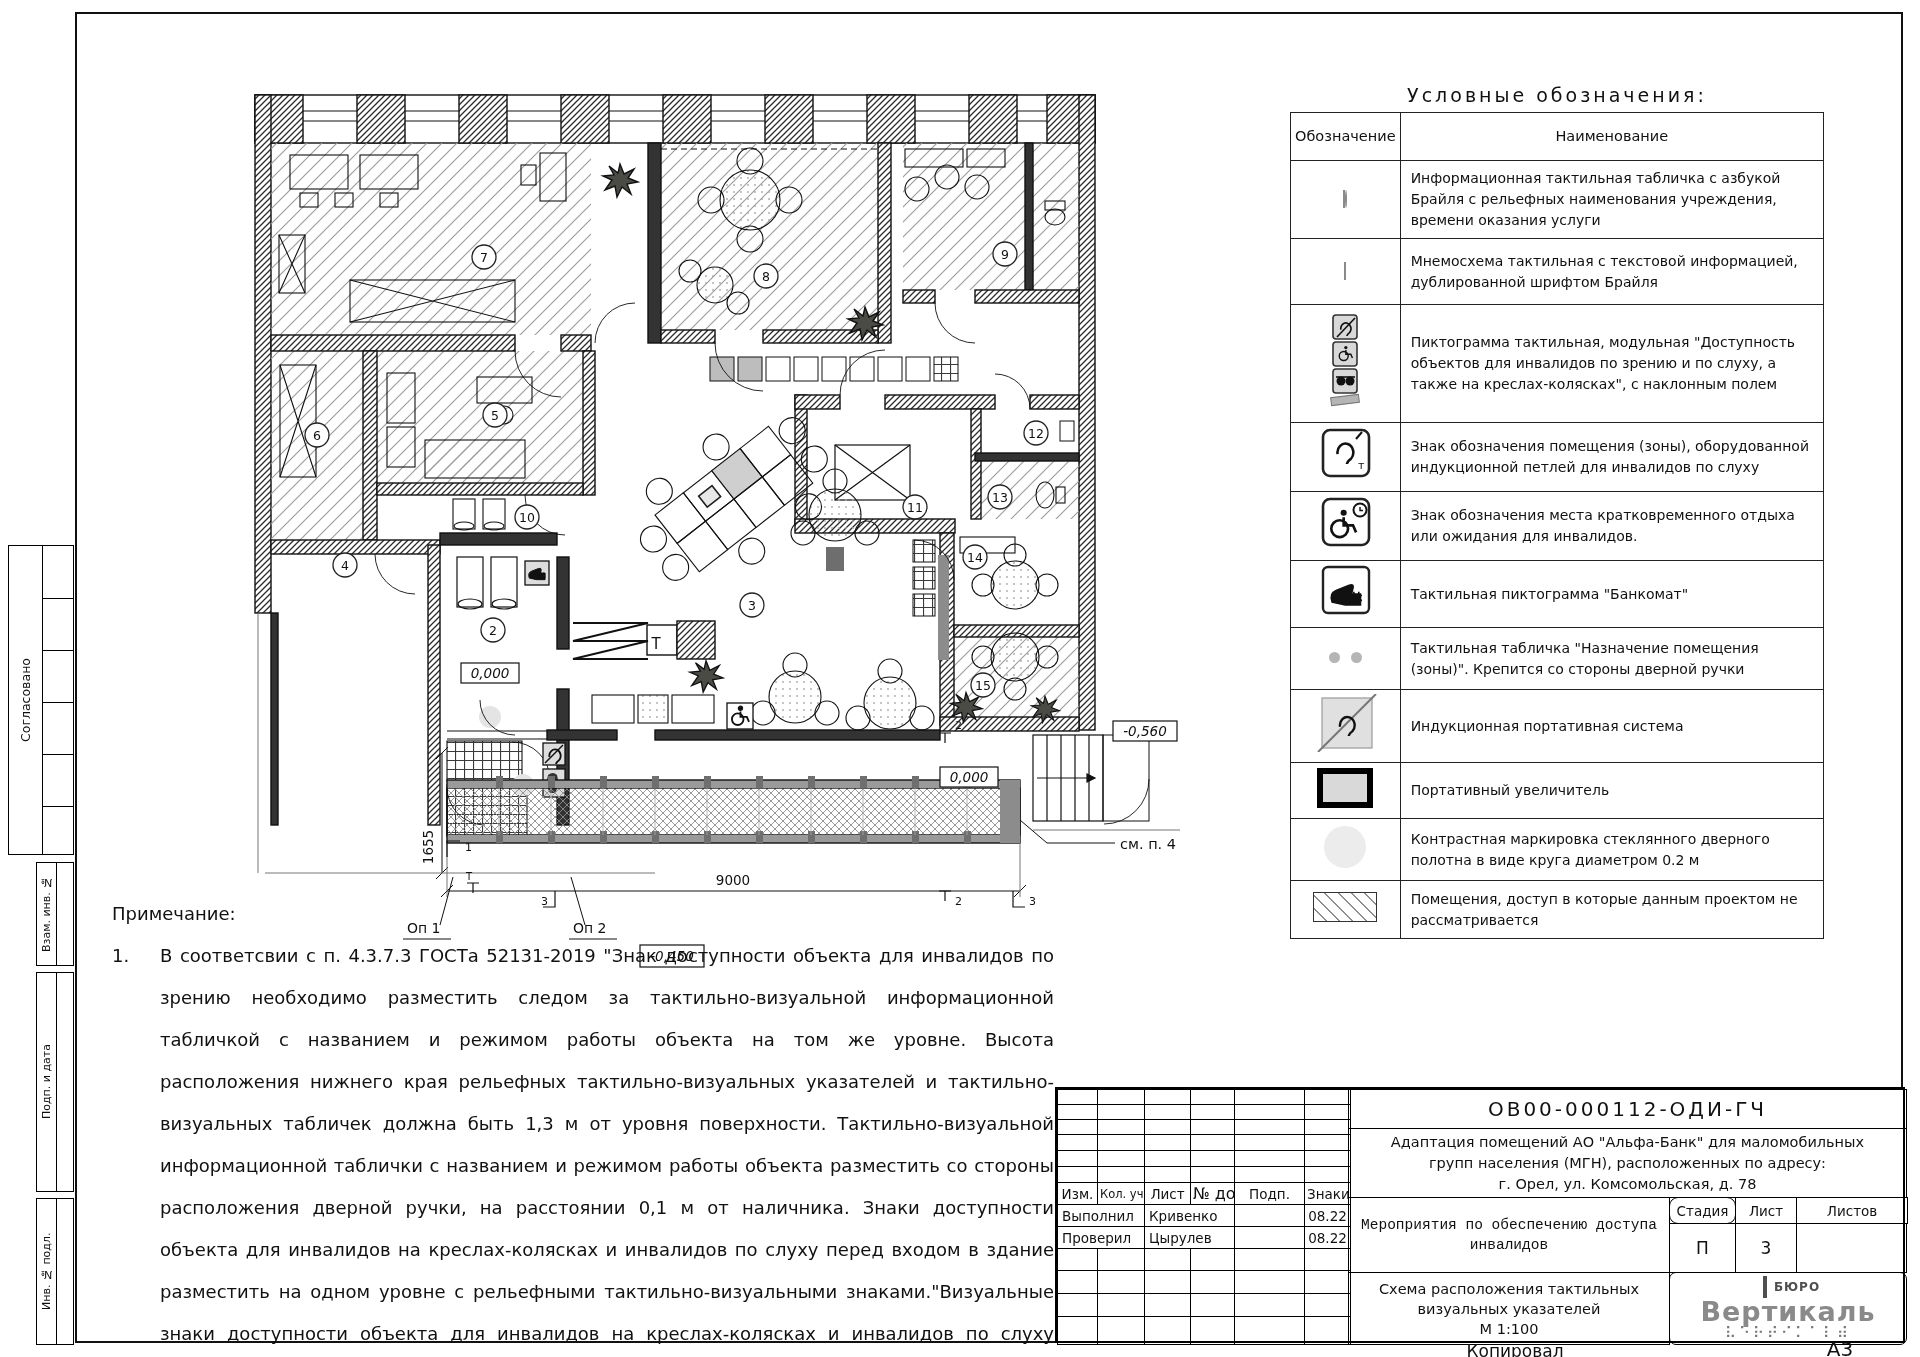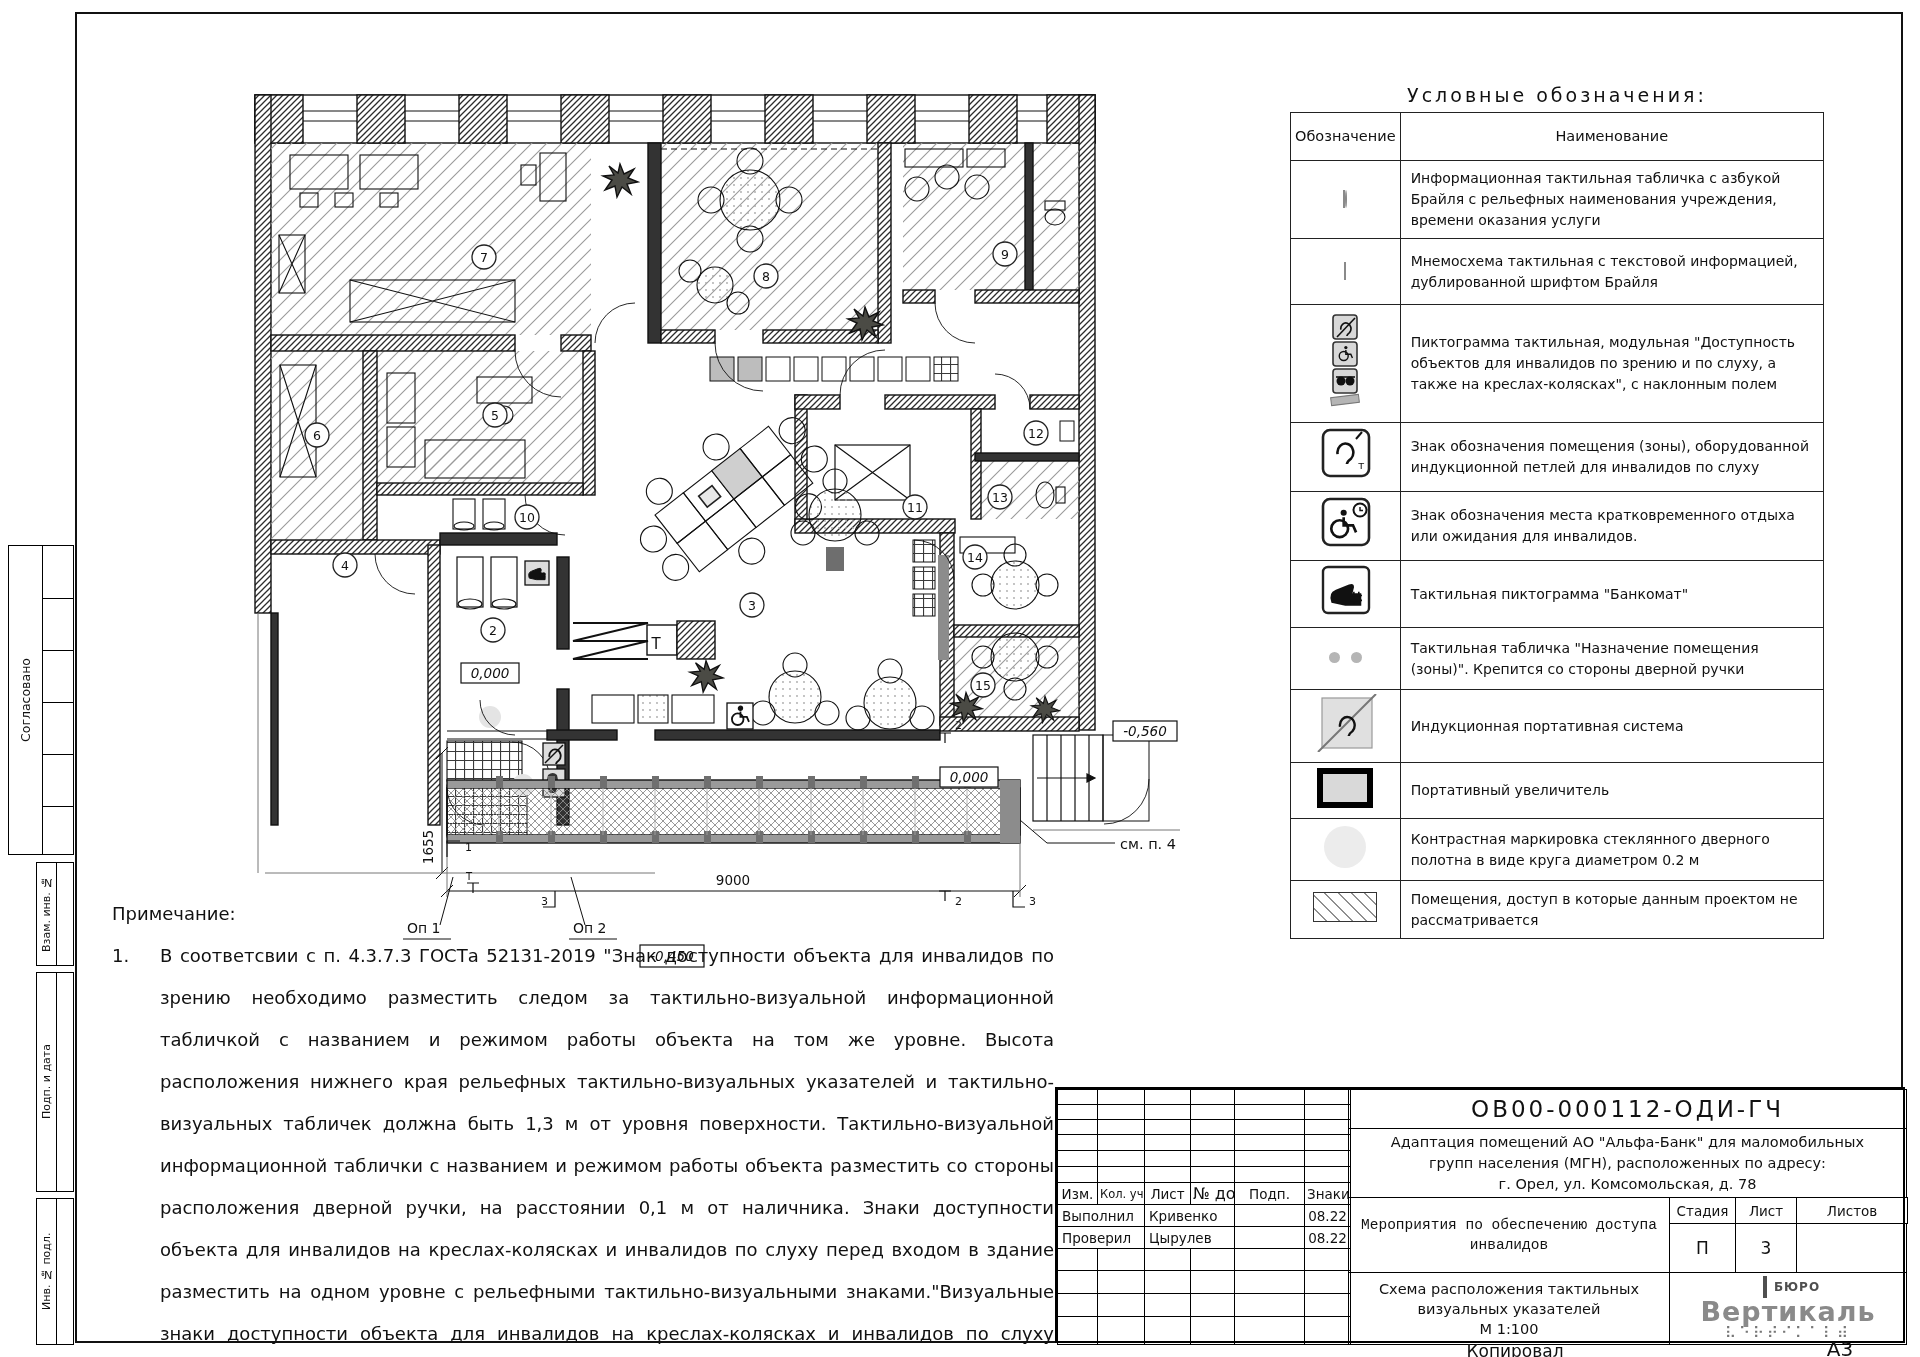--- a/index.html
+++ b/index.html
@@ -31,21 +31,21 @@
   
   .notes { position:absolute; left:112px; top:893px; width:942px; font-size:18px; line-height:42px; }
   .note-item { display:flex; }
   .note-item .n { width:48px; flex:none; }
   .note-item .t { flex:1; text-align:justify; }
   
   .tb { position:absolute; left:1055px; top:1087px; width:850px; height:256px; border:2px solid #000; background:#fff; font-size:14px; }
   .tb .cell { position:absolute; border:1px solid #000; display:flex; align-items:center; justify-content:center; text-align:center; }
   .tb table { position:absolute; left:0; top:0; border-collapse:collapse; table-layout:fixed; }
   .tb table td { border:1.2px solid #000; font-size:13.5px; text-align:center; padding:0 2px; overflow:hidden; white-space:nowrap; }
-  .docnum { font-size:23px; letter-spacing:3px; }
+  .docnum { font-size:20px; letter-spacing:3px; }
   .logo-top { font-size:12px; font-weight:bold; color:#4f4f4f; letter-spacing:1px; display:flex; align-items:center; justify-content:center; gap:7px; }
   .logo-bar { display:inline-block; width:4px; height:22px; background:#4f4f4f; }
   .logo-name { font-size:27px; font-weight:bold; color:#8a8a8a; letter-spacing:1px; line-height:1; }
   .logo-braille { font-size:15px; color:#777; letter-spacing:3px; line-height:1.1; }
   .copied { position:absolute; left:1400px; top:1341px; width:230px; text-align:center; font-size:17px; }
   .fmt { position:absolute; left:1808px; top:1337px; width:64px; text-align:center; font-size:20px; }
   svg text { font-family:"DejaVu Sans",sans-serif; fill:#111; }
   .elev { font-style:italic; }
 </style>
 </head>
@@ -779,32 +779,32 @@
   <div class="cell docnum" style="left:291px; top:0; width:559px; height:40px;">ОВ00-000112-ОДИ-ГЧ</div>
   <div class="cell" style="left:291px; top:39px; width:559px; height:70px; flex-direction:column; font-size:14.5px; line-height:21px;">
     <div>Адаптация помещений АО "Альфа-Банк" для маломобильных</div>
     <div>групп населения (МГН), расположенных по адресу:</div>
     <div>г. Орел, ул. Комсомольская, д. 78</div>
   </div>
   <div class="cell" style="left:291px; top:108px; width:322px; height:76px; flex-direction:column; font-size:14.5px; line-height:20px;font-family:Liberation Mono, monospace;">
     <div>Мероприятия по обеспечению доступа</div>
     <div>инвалидов</div>
   </div>
-  <div class="cell" style="left:612px; top:108px; width:67px; height:27px; font-size:13.5px;">Стадия</div>
+  <div class="cell" style="left:612px; top:108px; width:67px; height:27px; font-size:13.5px;border-radius:9px;">Стадия</div>
   <div class="cell" style="left:678px; top:108px; width:62px; height:27px; font-size:13.5px;">Лист</div>
   <div class="cell" style="left:739px; top:108px; width:112px; height:27px; font-size:13.5px;">Листов</div>
   <div class="cell" style="left:612px; top:134px; width:67px; height:50px; font-size:17px;">П</div>
   <div class="cell" style="left:678px; top:134px; width:62px; height:50px; font-size:17px;">3</div>
   <div class="cell" style="left:739px; top:134px; width:111px; height:50px;"></div>
   <div class="cell" style="left:291px; top:183px; width:322px; height:73px; flex-direction:column; font-size:14.5px; line-height:20px;">
     <div>Схема расположения тактильных</div>
     <div>визуальных указателей</div>
     <div>М 1:100</div>
   </div>
-  <div class="cell" style="left:612px; top:183px; width:238px; height:73px; flex-direction:column;">
+  <div class="cell" style="left:612px; top:183px; width:238px; height:73px; flex-direction:column;border-radius:7px;">
     <div class="logo-top">
       <span></span>
         <span class="logo-bar"></span>
         <span>БЮРО</span>
     </div>
     <div class="logo-name">Вертикаль</div>
     <div class="logo-braille">⠧⠑⠗⠞⠊⠅⠁⠇⠾</div>
   </div>
 </div>
 

